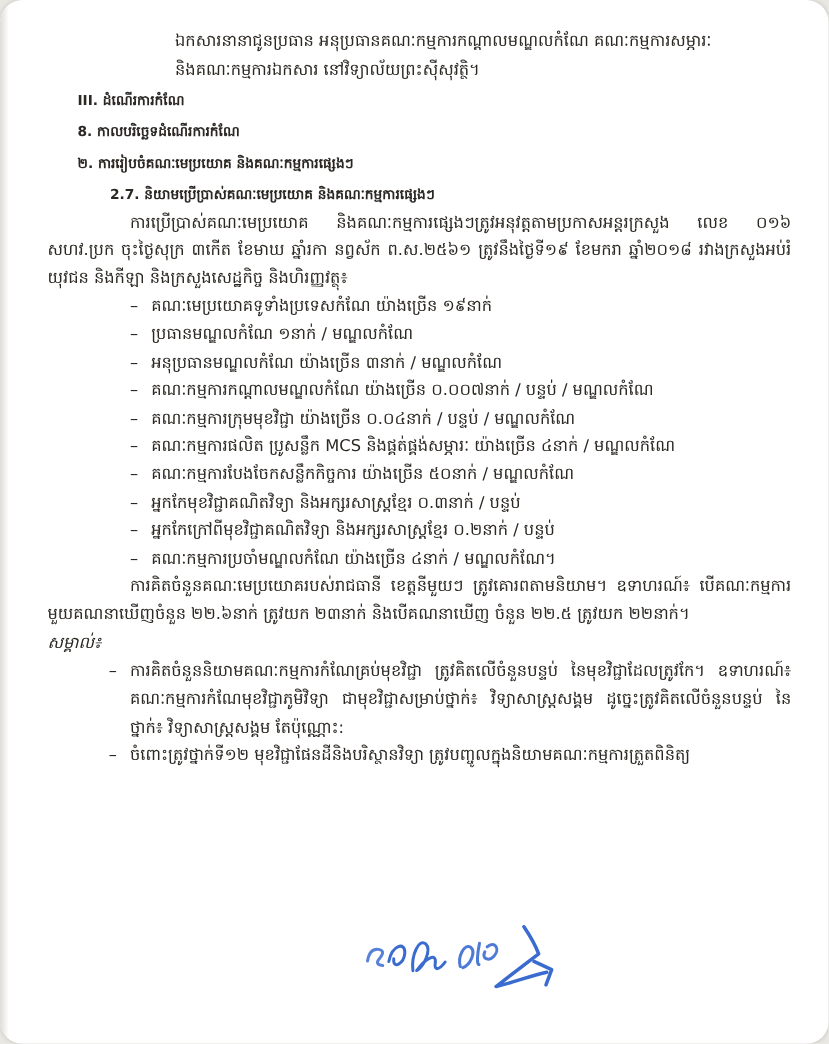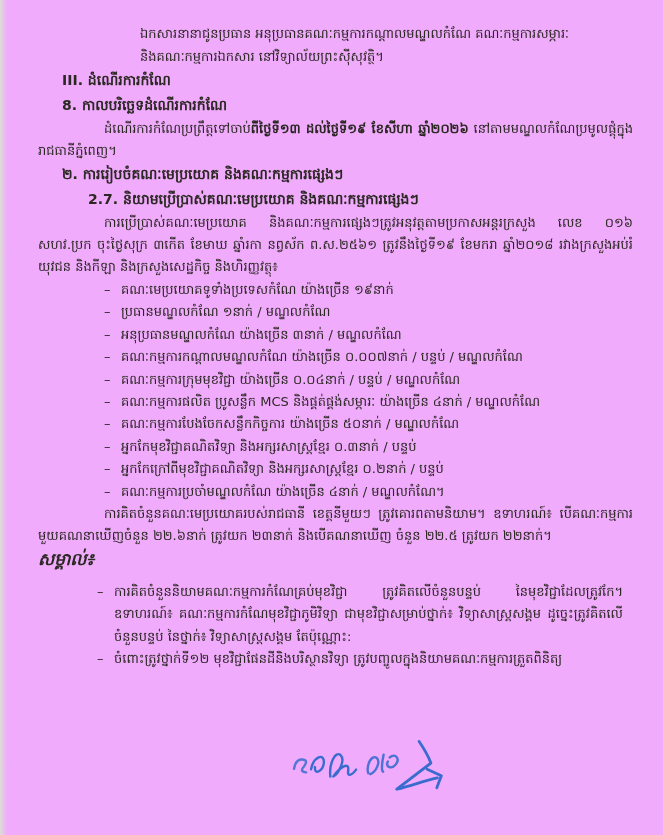--- a/index.html
+++ b/index.html
@@ -1,43 +1,44 @@
 <!DOCTYPE html>
 <html><head>
 <meta charset="utf-8">
 <style>
   html,body{margin:0;padding:0;background:#e9e7e2;}
   .page{
     position:relative;
     width:663px;height:835px;
     margin:0 auto;
-    background:#f0abfc;
+    background:#ffffff;
     color:#2b2722;
     font-family:"DejaVu Sans","Liberation Serif",sans-serif;
     overflow:hidden;
     box-shadow:0 0 4px rgba(0,0,0,.15);
+    border-radius:18px;
   }
   .page::before{
     content:"";position:absolute;left:0;top:0;bottom:0;width:7px;
     background:linear-gradient(90deg,#dedcd6,rgba(255,255,255,0));
     pointer-events:none;
   }
   .content{
     position:absolute;left:38px;right:30px;top:22px;
     font-size:13px;line-height:22px;text-align:justify;
   }
   .intro-block{margin-left:102px;text-align:left;line-height:23px;}
-  .sec-title{font-weight:700;font-size:14px;line-height:25px;margin-left:24px;text-align:left;}
+  .sec-title{font-weight:700;font-size:11px;line-height:25px;margin-left:24px;text-align:left;}
   .sec-title.level2{margin-left:50px;}
   .para{text-indent:66px;margin:0;}
   .norm-list{list-style:none;margin:1px 0 0 66px;padding:0;text-align:left;}
   .norm-list li{position:relative;padding-left:17px;line-height:22.4px;}
   .norm-list li::before{content:"\2013";position:absolute;left:0;top:0;}
-  .notes-title{font-weight:700;font-style:italic;font-size:17px;line-height:24px;text-align:left;}
-  .note-list{list-style:none;margin:10px;padding:0;}
+  .notes-title{font-weight:400;font-style:italic;font-size:13px;line-height:24px;text-align:left;}
+  .note-list{list-style:none;margin:0;padding:0;}
   .note-list li{position:relative;padding-left:66px;line-height:22.4px;}
   .note-list li::before{content:"\2013";position:absolute;left:49px;top:0;}
   .signature{
     position:absolute;left:288px;top:735px;width:230px;height:62px;
     transform:rotate(-2deg);
   }
   .signature svg{display:block;}
 </style>
 </head>
 <body>
@@ -47,21 +48,20 @@
 
     <div class="intro-block">
       <div>ឯកសារនានាជូនប្រធាន អនុប្រធានគណៈកម្មការកណ្ដាលមណ្ឌលកំណែ គណៈកម្មការសម្ភារៈ</div>
       <div>និងគណៈកម្មការឯកសារ នៅវិទ្យាល័យព្រះស៊ីសុវត្ថិ។</div>
     </div>
 
     <div class="sec-title">III. ដំណើរការកំណែ</div>
 
     <div class="sec-title">8. កាលបរិច្ឆេទដំណើរការកំណែ</div>
 
-    <p class="para"><span>ដំណើរការកំណែប្រព្រឹត្តទៅចាប់</span><b>ពីថ្ងៃទី១៣ ដល់ថ្ងៃទី១៩ ខែសីហា ឆ្នាំ២០២៦</b><span> នៅតាមមណ្ឌលកំណែប្រមូលផ្ដុំក្នុងរាជធានីភ្នំពេញ។</span></p>
 
     <div class="sec-title">២. ការរៀបចំគណៈមេប្រយោគ និងគណៈកម្មការផ្សេងៗ</div>
 
     <div class="sec-title level2">2.7. និយាមប្រើប្រាស់គណៈមេប្រយោគ និងគណៈកម្មការផ្សេងៗ</div>
 
     <p class="para">ការប្រើប្រាស់គណៈមេប្រយោគ និងគណៈកម្មការផ្សេងៗត្រូវអនុវត្តតាមប្រកាសអន្តរក្រសួង លេខ ០១៦ សហវ.ប្រក ចុះថ្ងៃសុក្រ ៣កើត ខែមាឃ ឆ្នាំរកា នព្វស័ក ព.ស.២៥៦១ ត្រូវនឹងថ្ងៃទី១៩ ខែមករា ឆ្នាំ២០១៨ រវាងក្រសួងអប់រំ យុវជន និងកីឡា និងក្រសួងសេដ្ឋកិច្ច និងហិរញ្ញវត្ថុ៖</p>
 
     <ul class="norm-list">
       <li>គណៈមេប្រយោគទូទាំងប្រទេសកំណែ យ៉ាងច្រើន ១៩នាក់</li>
       <li>ប្រធានមណ្ឌលកំណែ ១នាក់ / មណ្ឌលកំណែ</li>

